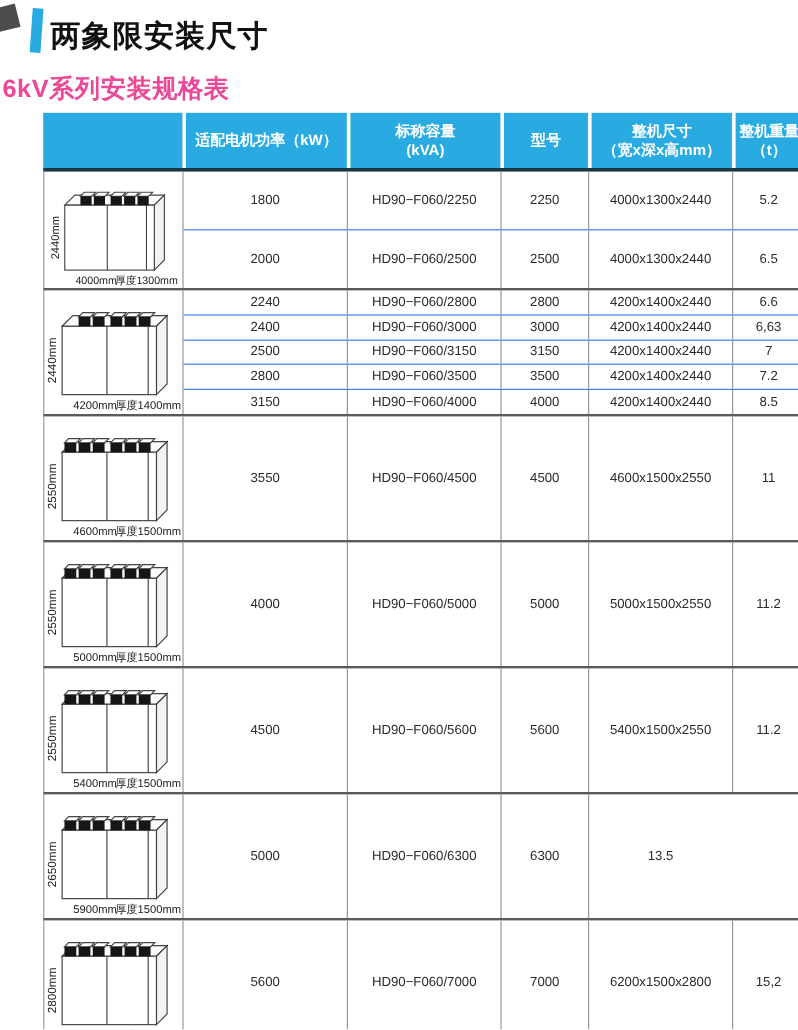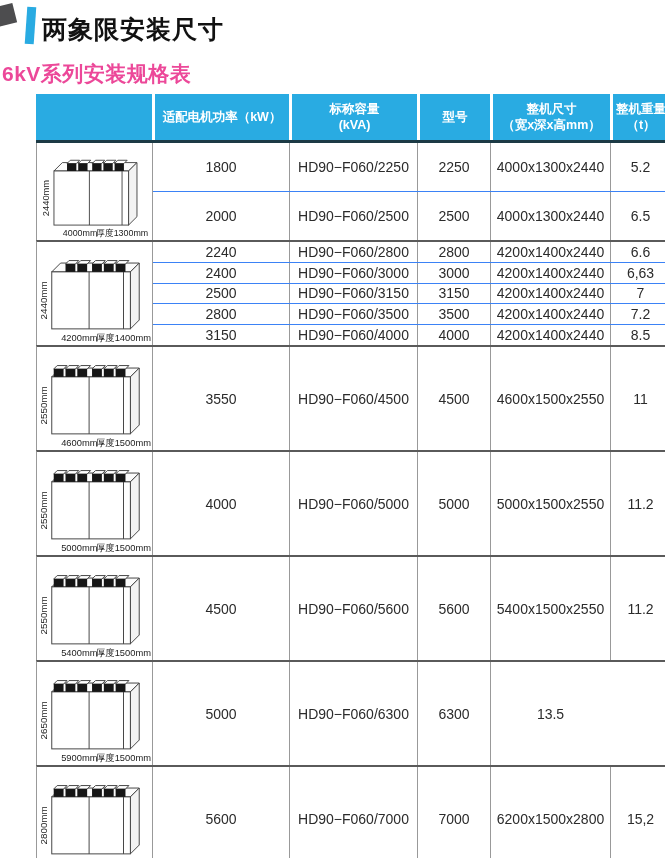--- a/index.html
+++ b/index.html
@@ -47,21 +47,21 @@
   .img-cell {
     width:115px; flex:0 0 115px; border-right:1px solid #999;
     display:flex; align-items:center; justify-content:center; overflow:hidden;
   }
   .img-cell svg { width:114px; height:100%; }
   .rows { flex:1; display:flex; flex-direction:column; }
   .row { flex:1; display:grid; grid-template-columns:136px 128px 73px 120px 60px; }
   .row + .row { border-top:1px solid #3b82f6; }
   .cell {
     display:flex; align-items:center; justify-content:center;
-    font-size:14px; color:#2b2b2b; border-left:1px solid #999; box-sizing:border-box;
+    font-size:11px; color:#2b2b2b; border-left:1px solid #999; box-sizing:border-box;
     white-space:nowrap;
   }
   .cell:first-child { border-left:none; }
   
   .cab-stroke { stroke:#444; stroke-width:1; }
   .dim-v, .dim { font-family:"Liberation Sans",sans-serif; fill:#222; }
   .dim-v { font-size:10px; }
   .dim { font-size:9.5px; }
   .caps-5 .cap-1 { display:none; }
 </style>

